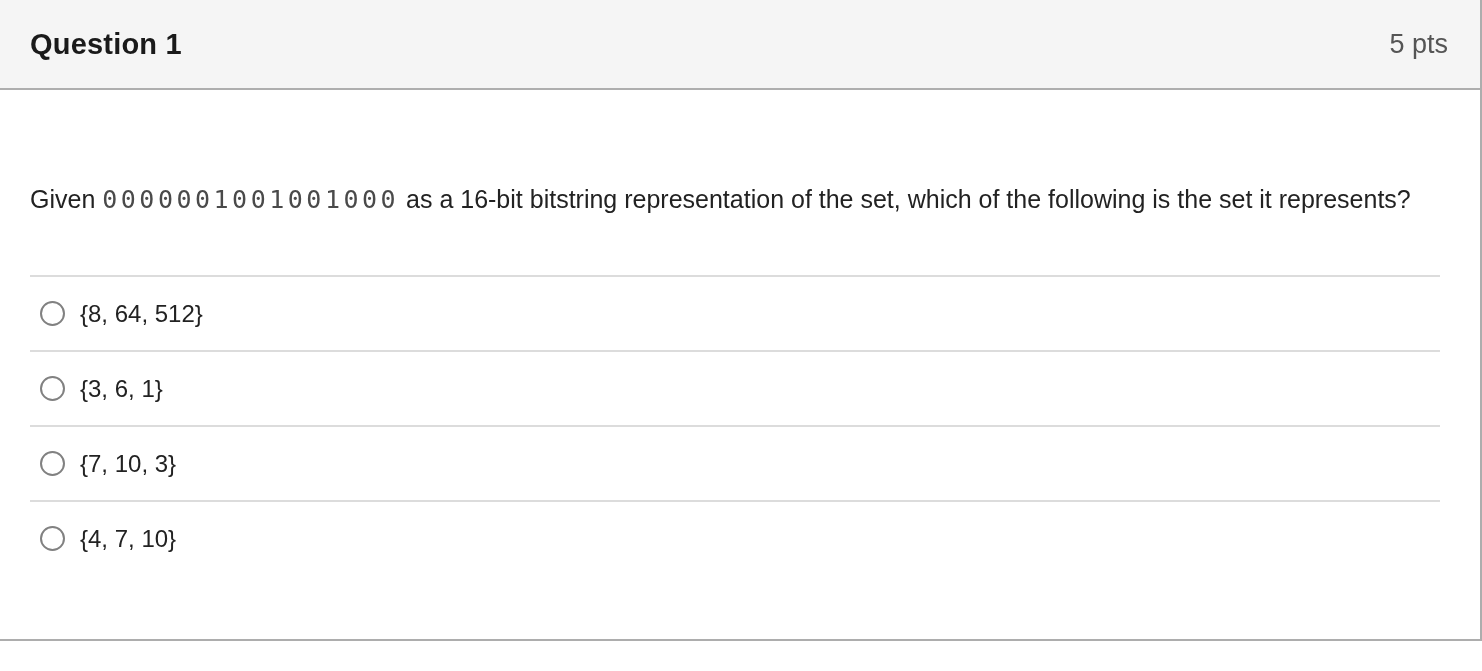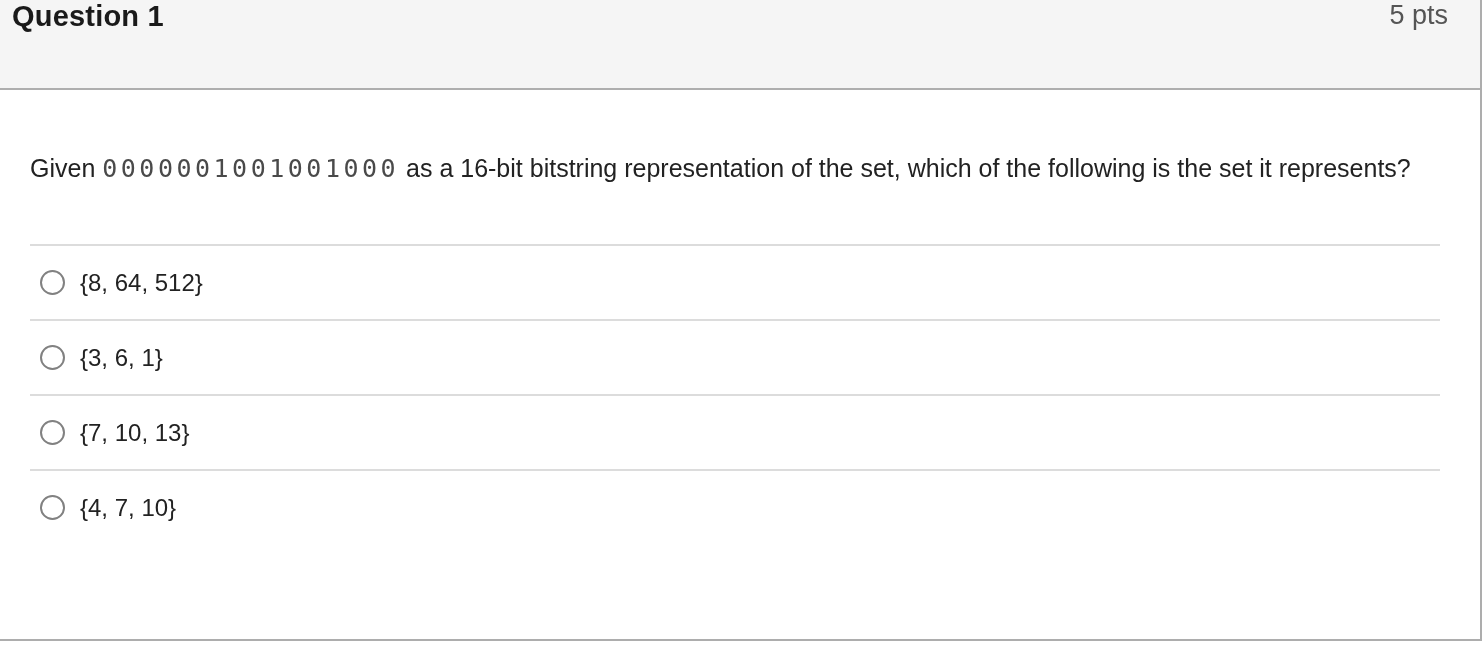--- a/index.html
+++ b/index.html
@@ -19,37 +19,38 @@
     height: 641px;
     background: #ffffff;
     border-right: 2px solid #adadad;
     border-bottom: 2px solid #adadad;
   }
   .card-header {
     height: 90px;
     background: #f5f5f5;
     border-bottom: 2px solid #aeaeae;
     display: flex;
-    align-items: flex-start;
+    align-items: center;
     justify-content: space-between;
-    padding: 0 32px 0 12px;
+    padding: 0 32px 0 30px;
   }
   .card-header h2 {
     font-size: 29px;
     font-weight: 700;
     color: #1a1a1a;
     letter-spacing: 0.2px;
   }
   .points {
     font-size: 27px;
     font-weight: 400;
     color: #555555;
   }
   .card-body {
     padding: 52px 30px 0 30px;
+    margin-top: 31px;
   }
   .question-text {
     font-size: 25px;
     line-height: 52px;
     max-width: 1396px;
     color: #222222;
     font-weight: 400;
   }
   .mono {
     font-family: "DejaVu Sans Mono", "Liberation Mono", monospace;
@@ -107,21 +108,21 @@
           <span class="option-label">{8, 64, 512}</span>
         </div>
 
         <div class="option-row">
           <span class="radio"></span>
           <span class="option-label">{3, 6, 1}</span>
         </div>
 
         <div class="option-row">
           <span class="radio"></span>
-          <span class="option-label">{7, 10, 13}</span>
+          <span class="option-label">{7, 10, 3}</span>
         </div>
 
         <div class="option-row">
           <span class="radio"></span>
           <span class="option-label">{4, 7, 10}</span>
         </div>
 
       </div>
     </div>
   </div>

